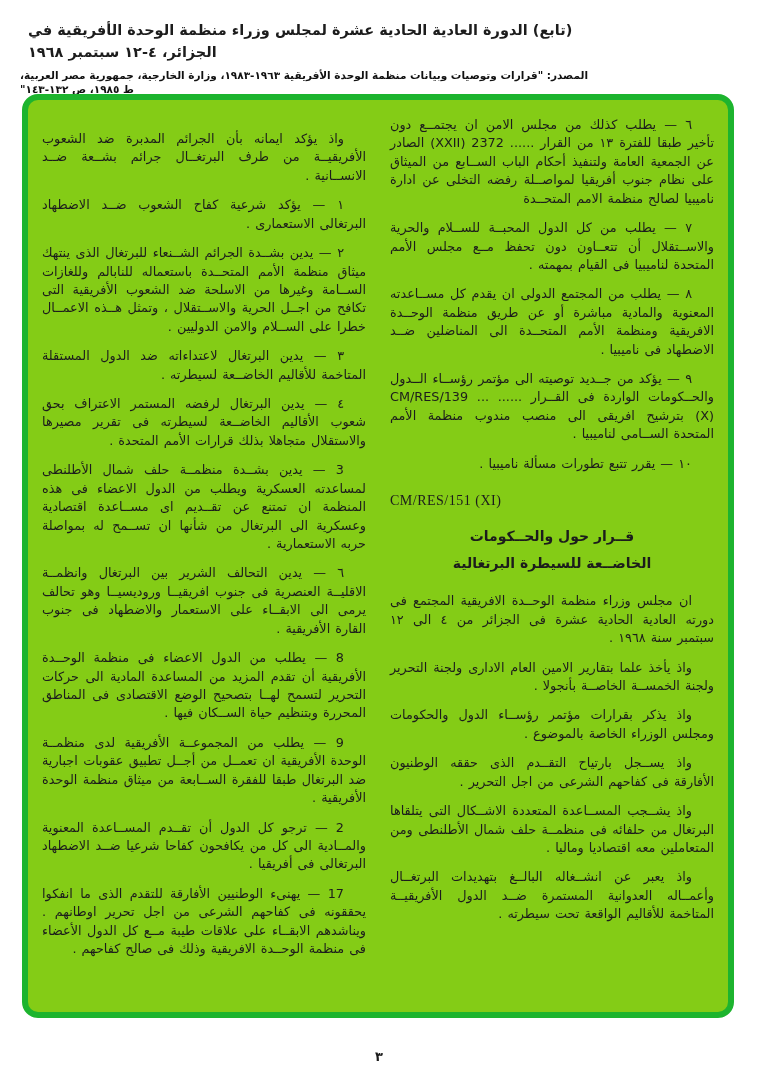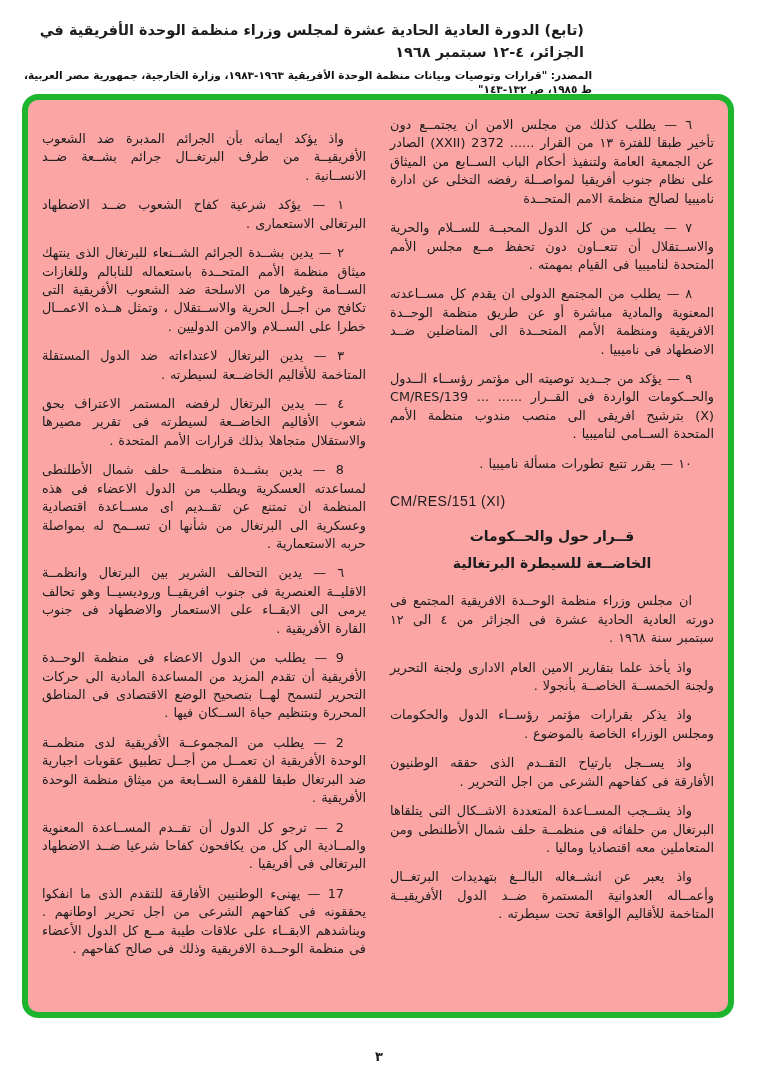--- a/index.html
+++ b/index.html
@@ -1,43 +1,43 @@
 <!DOCTYPE html>
 <html lang="ar"><head>
 <meta charset="utf-8">
 <style>
   html,body{margin:0;padding:0;background:#ffffff;}
   body{
     width:758px;height:1078px;position:relative;overflow:hidden;
     font-family:"DejaVu Sans",sans-serif;color:#1c1c1c;
   }
-  .header{position:absolute;top:20px;left:0;width:612px;text-align:right;direction:rtl;}
+  .header{position:absolute;top:20px;left:0;width:612px;text-align:left;direction:rtl;}
   .doc-title{
     font-weight:bold;font-size:14.5px;letter-spacing:-0.2px;
     padding:0 28px;line-height:1.5;
   }
   .doc-source{
     font-weight:bold;font-size:10.5px;margin-top:4px;color:#111;
     padding:0 20px;line-height:1.4;
   }
   .green-box{
     position:absolute;left:22px;top:94px;width:712px;height:924px;
     box-sizing:border-box;border:6px solid #1db42e;border-radius:16px;
-    background:#fca5a5;
+    background:#84cc16;
     display:flex;flex-direction:row;direction:rtl;
     padding:16px 14px 10px 14px;gap:24px;
   }
   .col{flex:1 1 0;direction:rtl;}
   .col-b{padding-top:14px;}
   .para{
     font-size:12.8px;line-height:1.44;text-align:justify;
     text-indent:22px;margin:0 0 11px 0;word-spacing:1px;
   }
   .res-code{
-    direction:ltr;text-align:left;font-family:Liberation Sans, sans-serif;
+    direction:ltr;text-align:left;font-family:Liberation Serif, serif;
     font-size:14px;margin:20px 0 14px 0;letter-spacing:0.5px;
   }
   .res-heading{
     text-align:center;font-weight:bold;font-size:14px;line-height:1.9;
     margin:4px 0 16px 0;
   }
   .page-number{
     position:absolute;bottom:14px;left:0;width:758px;text-align:center;
     font-weight:bold;font-size:13px;
   }
@@ -73,23 +73,23 @@
     <p class="para">واذ يشــجب المســاعدة المتعددة الاشــكال التى يتلقاها البرتغال من حلفائه فى منظمــة حلف شمال الأطلنطى ومن المتعاملين معه اقتصاديا وماليا .</p>
     <p class="para">واذ يعبر عن انشــغاله البالــغ بتهديدات البرتغــال وأعمــاله العدوانية المستمرة ضــد الدول الأفريقيــة المتاخمة للأقاليم الواقعة تحت سيطرته .</p>
   </div>
 
   <div class="col col-b">
     <p class="para">واذ يؤكد ايمانه بأن الجرائم المدبرة ضد الشعوب الأفريقيــة من طرف البرتغــال جرائم بشــعة ضــد الانســانية .</p>
     <p class="para">١ — يؤكد شرعية كفاح الشعوب ضــد الاضطهاد البرتغالى الاستعمارى .</p>
     <p class="para">٢ — يدين بشــدة الجرائم الشــنعاء للبرتغال الذى ينتهك ميثاق منظمة الأمم المتحــدة باستعماله للنابالم وللغازات الســامة وغيرها من الاسلحة ضد الشعوب الأفريقية التى تكافح من اجــل الحرية والاســتقلال ، وتمثل هــذه الاعمــال خطرا على الســلام والامن الدوليين .</p>
     <p class="para">٣ — يدين البرتغال لاعتداءاته ضد الدول المستقلة المتاخمة للأقاليم الخاضــعة لسيطرته .</p>
     <p class="para">٤ — يدين البرتغال لرفضه المستمر الاعتراف بحق شعوب الأقاليم الخاضــعة لسيطرته فى تقرير مصيرها والاستقلال متجاهلا بذلك قرارات الأمم المتحدة .</p>
-    <p class="para">8 — يدين بشــدة منظمــة حلف شمال الأطلنطى لمساعدته العسكرية ويطلب من الدول الاعضاء فى هذه المنظمة ان تمتنع عن تقــديم اى مســاعدة اقتصادية وعسكرية الى البرتغال من شأنها ان تســمح له بمواصلة حربه الاستعمارية .</p>
+    <p class="para">3 — يدين بشــدة منظمــة حلف شمال الأطلنطى لمساعدته العسكرية ويطلب من الدول الاعضاء فى هذه المنظمة ان تمتنع عن تقــديم اى مســاعدة اقتصادية وعسكرية الى البرتغال من شأنها ان تســمح له بمواصلة حربه الاستعمارية .</p>
     <p class="para">٦ — يدين التحالف الشرير بين البرتغال وانظمــة الاقليــة العنصرية فى جنوب افريقيــا وروديسيــا وهو تحالف يرمى الى الابقــاء على الاستعمار والاضطهاد فى جنوب القارة الأفريقية .</p>
-    <p class="para">9 — يطلب من الدول الاعضاء فى منظمة الوحــدة الأفريقية أن تقدم المزيد من المساعدة المادية الى حركات التحرير لتسمح لهــا بتصحيح الوضع الاقتصادى فى المناطق المحررة وبتنظيم حياة الســكان فيها .</p>
-    <p class="para">2 — يطلب من المجموعــة الأفريقية لدى منظمــة الوحدة الأفريقية ان تعمــل من أجــل تطبيق عقوبات اجبارية ضد البرتغال طبقا للفقرة الســابعة من ميثاق منظمة الوحدة الأفريقية .</p>
+    <p class="para">8 — يطلب من الدول الاعضاء فى منظمة الوحــدة الأفريقية أن تقدم المزيد من المساعدة المادية الى حركات التحرير لتسمح لهــا بتصحيح الوضع الاقتصادى فى المناطق المحررة وبتنظيم حياة الســكان فيها .</p>
+    <p class="para">9 — يطلب من المجموعــة الأفريقية لدى منظمــة الوحدة الأفريقية ان تعمــل من أجــل تطبيق عقوبات اجبارية ضد البرتغال طبقا للفقرة الســابعة من ميثاق منظمة الوحدة الأفريقية .</p>
     <p class="para">2 — ترجو كل الدول أن تقــدم المســاعدة المعنوية والمــادية الى كل من يكافحون كفاحا شرعيا ضــد الاضطهاد البرتغالى فى أفريقيا .</p>
     <p class="para">17 — يهنىء الوطنيين الأفارقة للتقدم الذى ما انفكوا يحققونه فى كفاحهم الشرعى من اجل تحرير اوطانهم . ويناشدهم الابقــاء على علاقات طيبة مــع كل الدول الأعضاء فى منظمة الوحــدة الافريقية وذلك فى صالح كفاحهم .</p>
   </div>
 
 </div>
 
 <div class="page-number">٣</div>
 
 </body></html>

